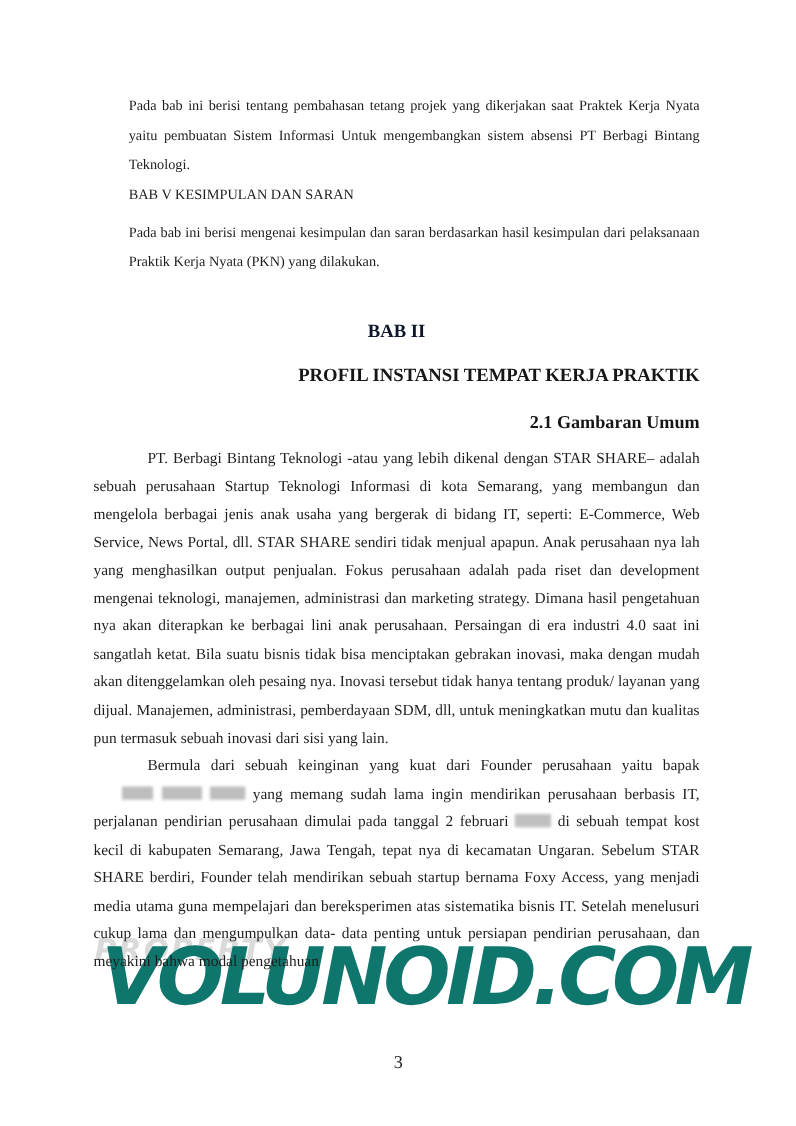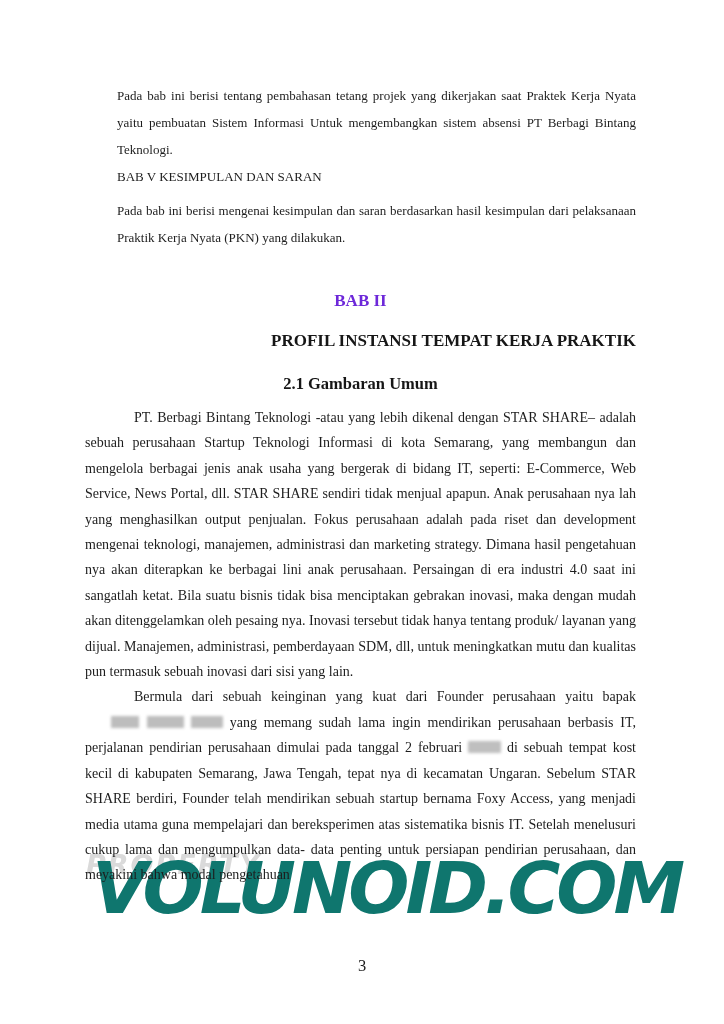--- a/index.html
+++ b/index.html
@@ -40,36 +40,36 @@
   }
   .intro p.intro-heading { text-align: left; margin-top: 0; }
   .intro p.intro-para-2 { margin-top: 7px; }
 
   .chapter-title {
     margin: 36px 0 0 0;
     font-size: 17px;
     line-height: 27px;
     font-weight: bold;
     text-align: center;
-    color: #6d28d9;
+    color: #0f172a;
   }
   .chapter-subtitle {
     margin: 13px 0 0 0;
     font-size: 17px;
     line-height: 27px;
     font-weight: bold;
     text-align: right;
     color: #161616;
   }
   .section-heading {
     margin: 16px 0 0 0;
     font-size: 16.5px;
     line-height: 27px;
     font-weight: bold;
-    text-align: center;
+    text-align: right;
     color: #161616;
   }
 
   .body-para {
     margin: 0;
     font-size: 14px;
     line-height: 25.4px;
     text-align: justify;
     text-indent: 49px;
   }

